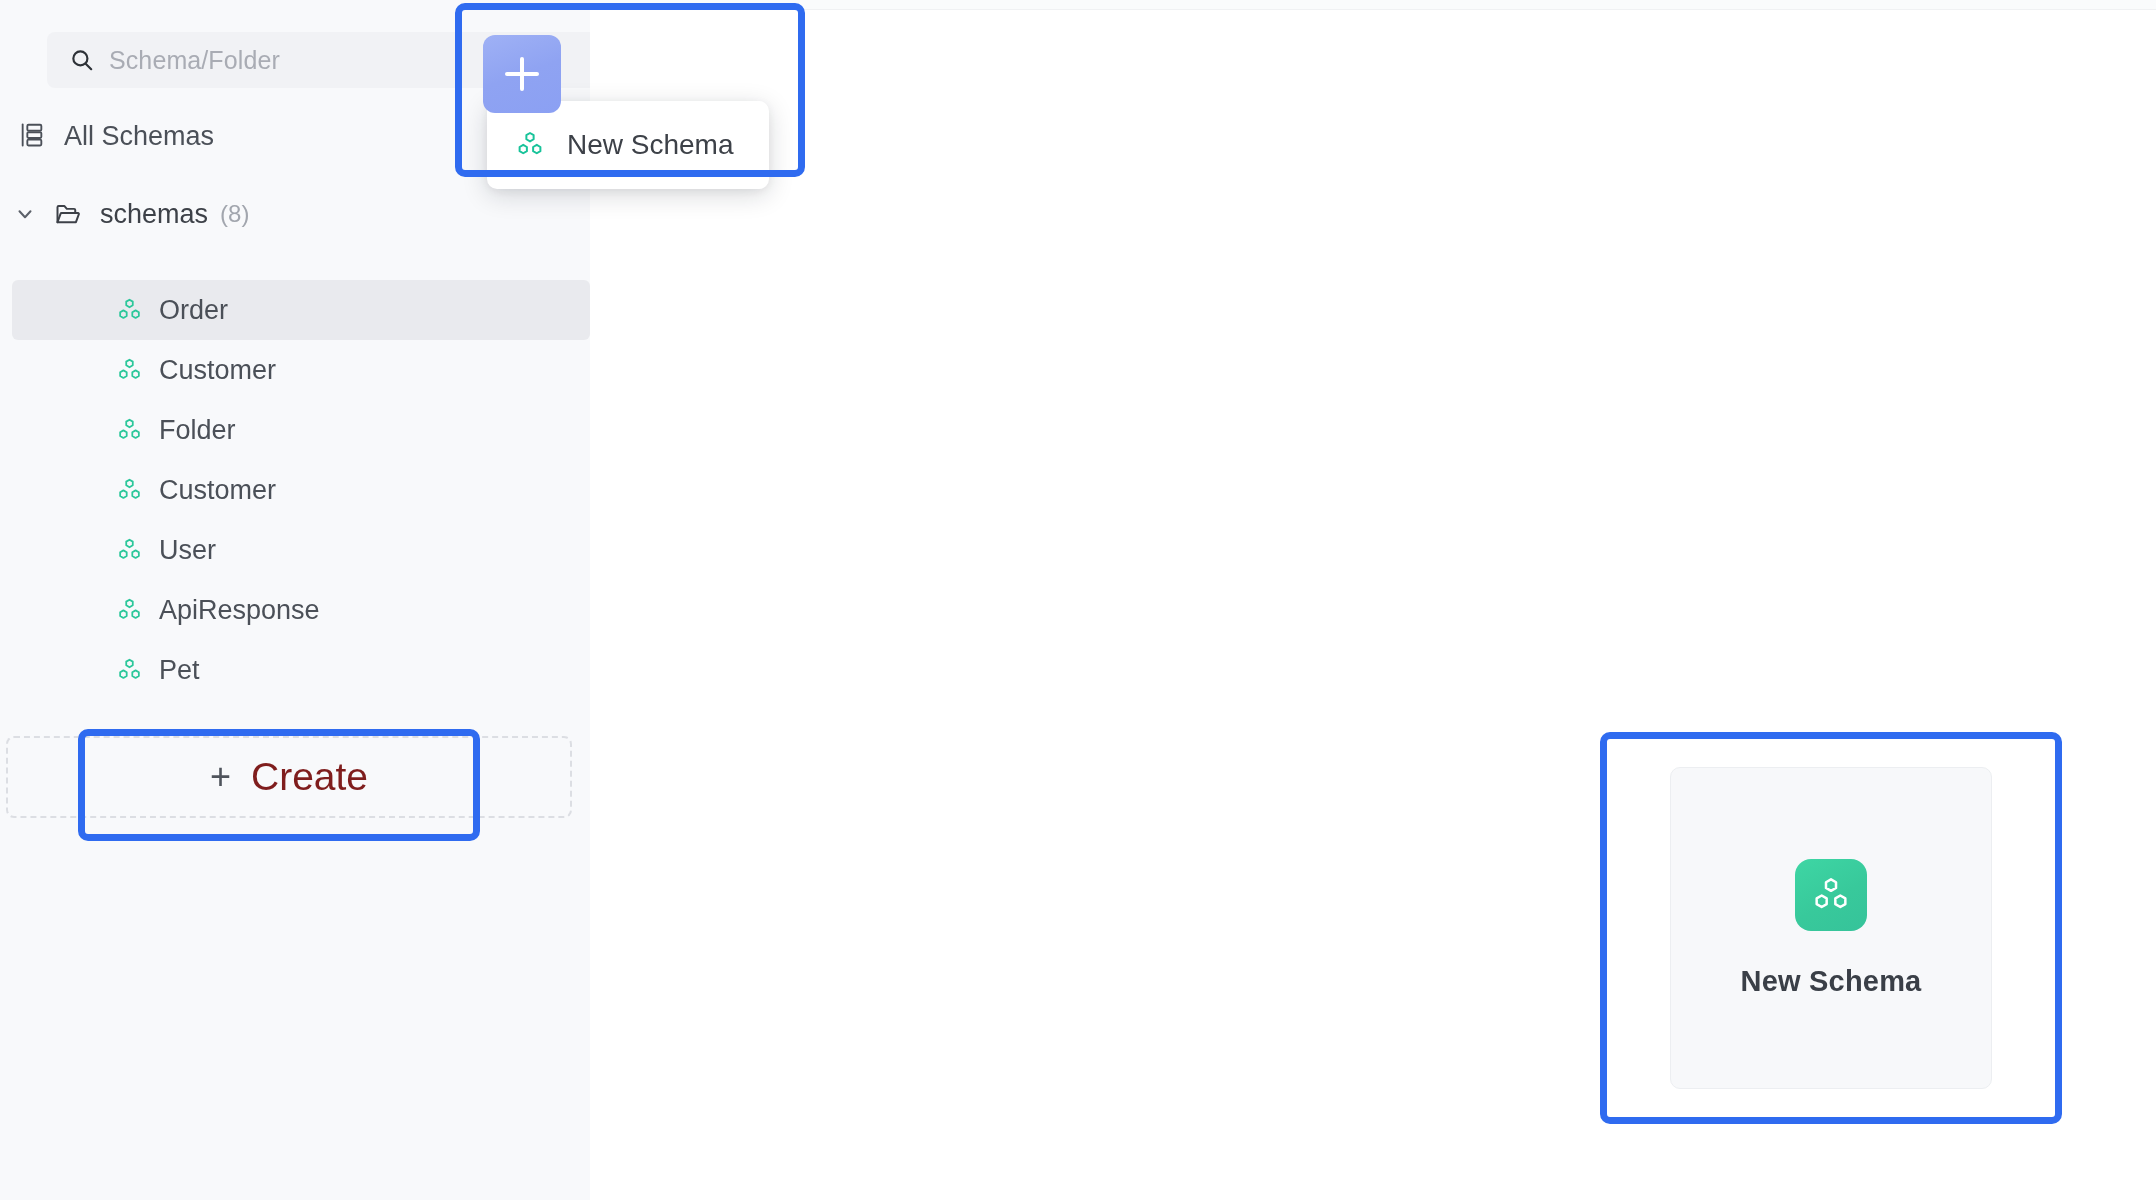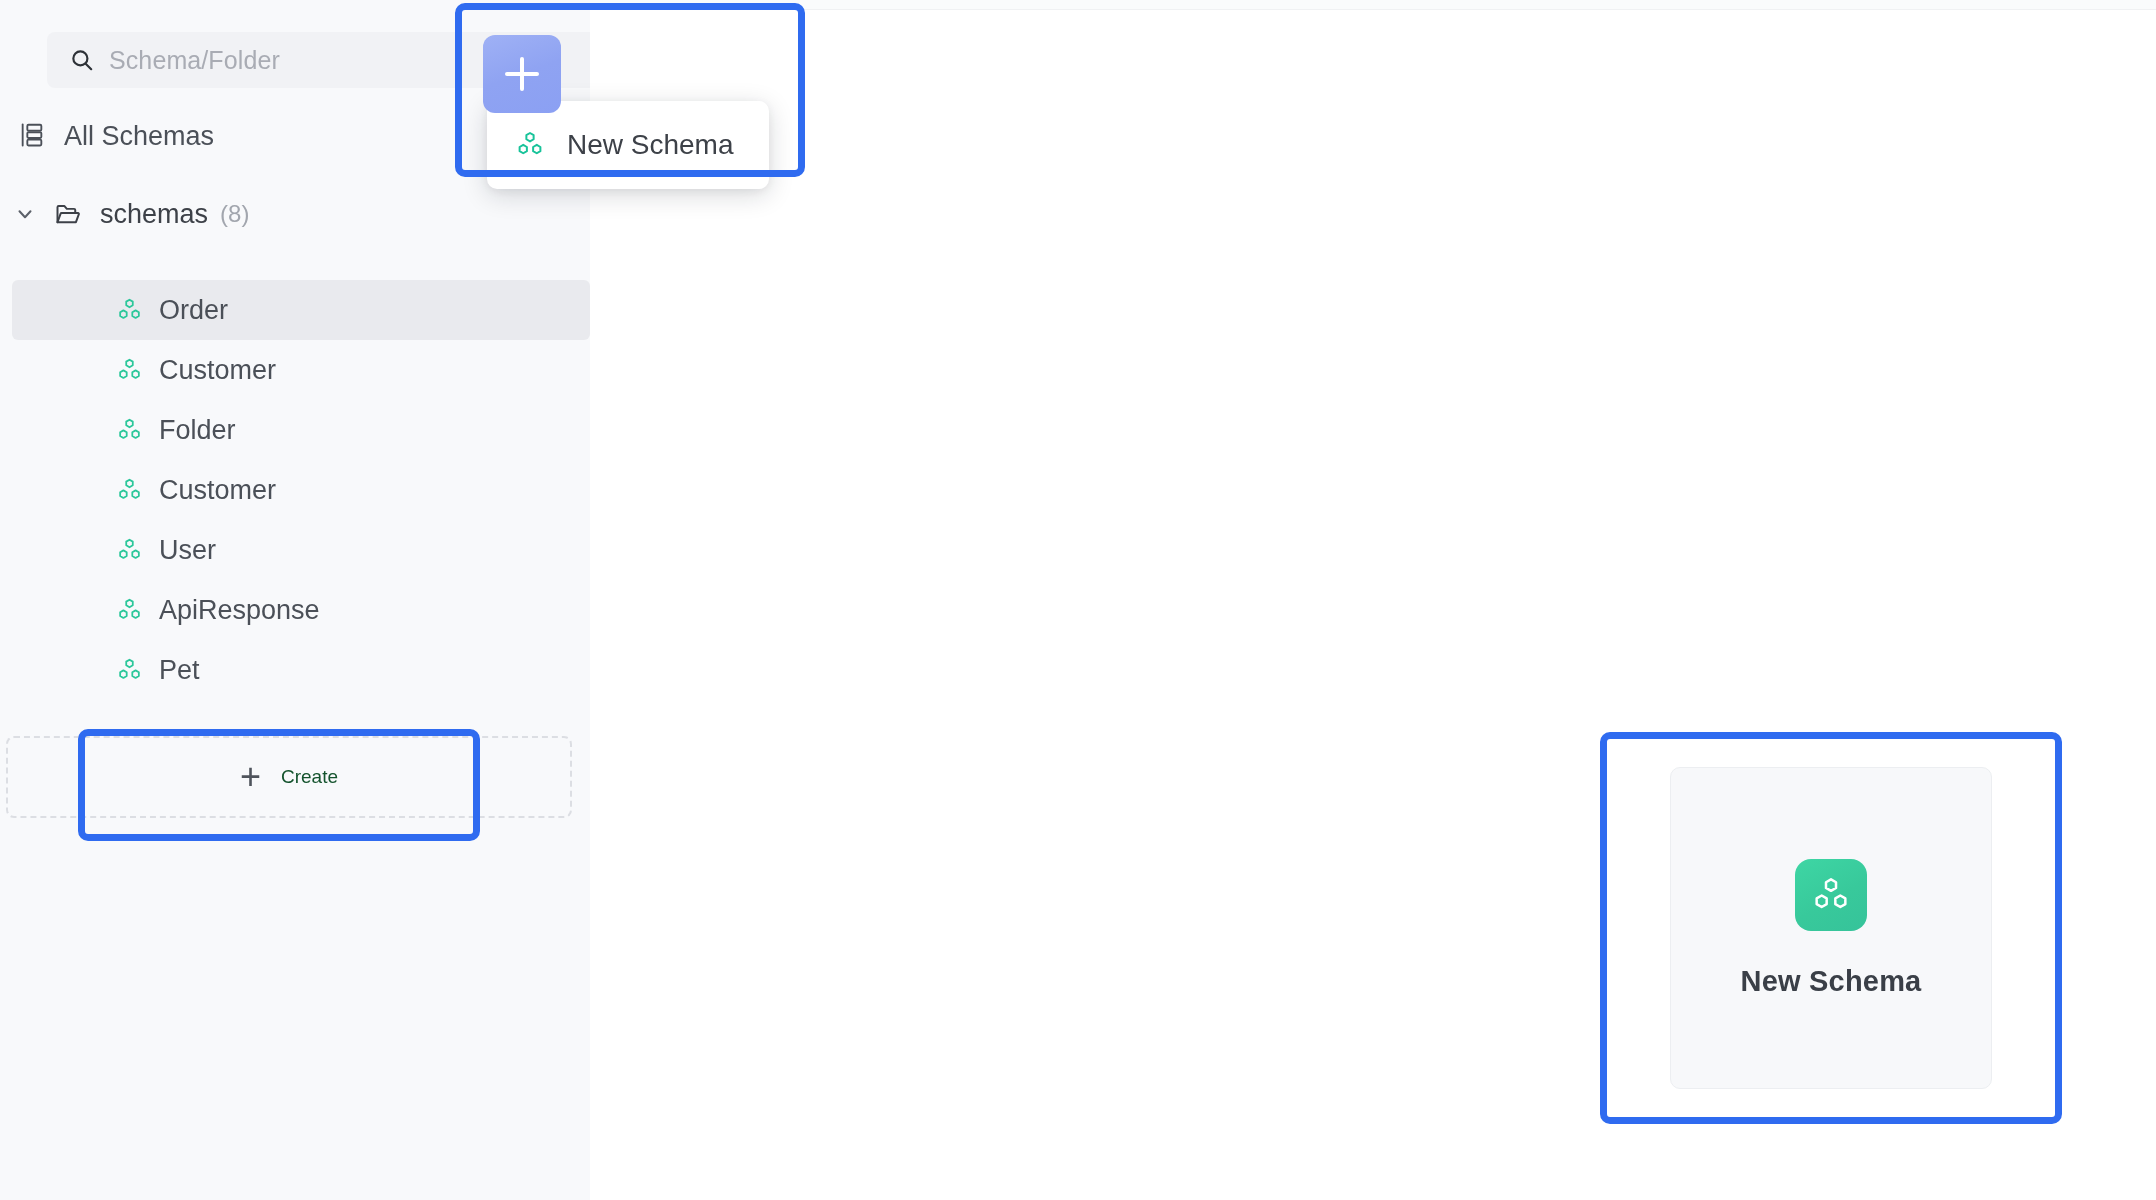--- a/index.html
+++ b/index.html
@@ -135,22 +135,22 @@
     background: transparent;
   }
   #create-btn .plus-glyph {
     font-size: 36px;
     color: #4f545c;
     line-height: 1;
     font-weight: 300;
   }
   #create-btn .create-label {
     margin-left: 20px;
-    font-size: 19px;
-    color: #14532d;
+    font-size: 39px;
+    color: #7f1d1d;
   }
 
   
   #main {
     position: absolute;
     left: 590px;
     top: 0;
     width: 1566px;
     height: 1200px;
     background: #ffffff;

